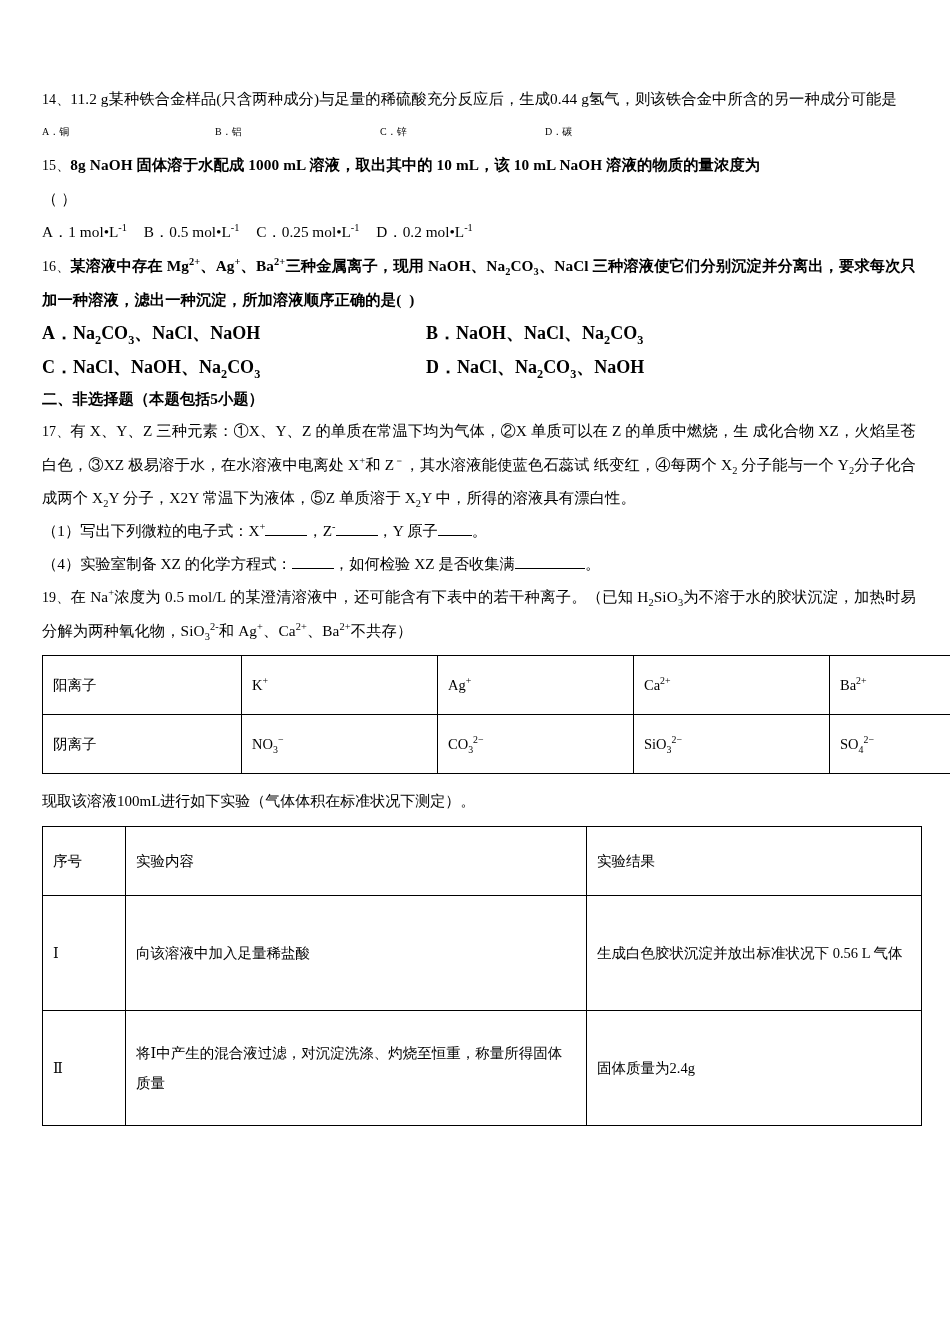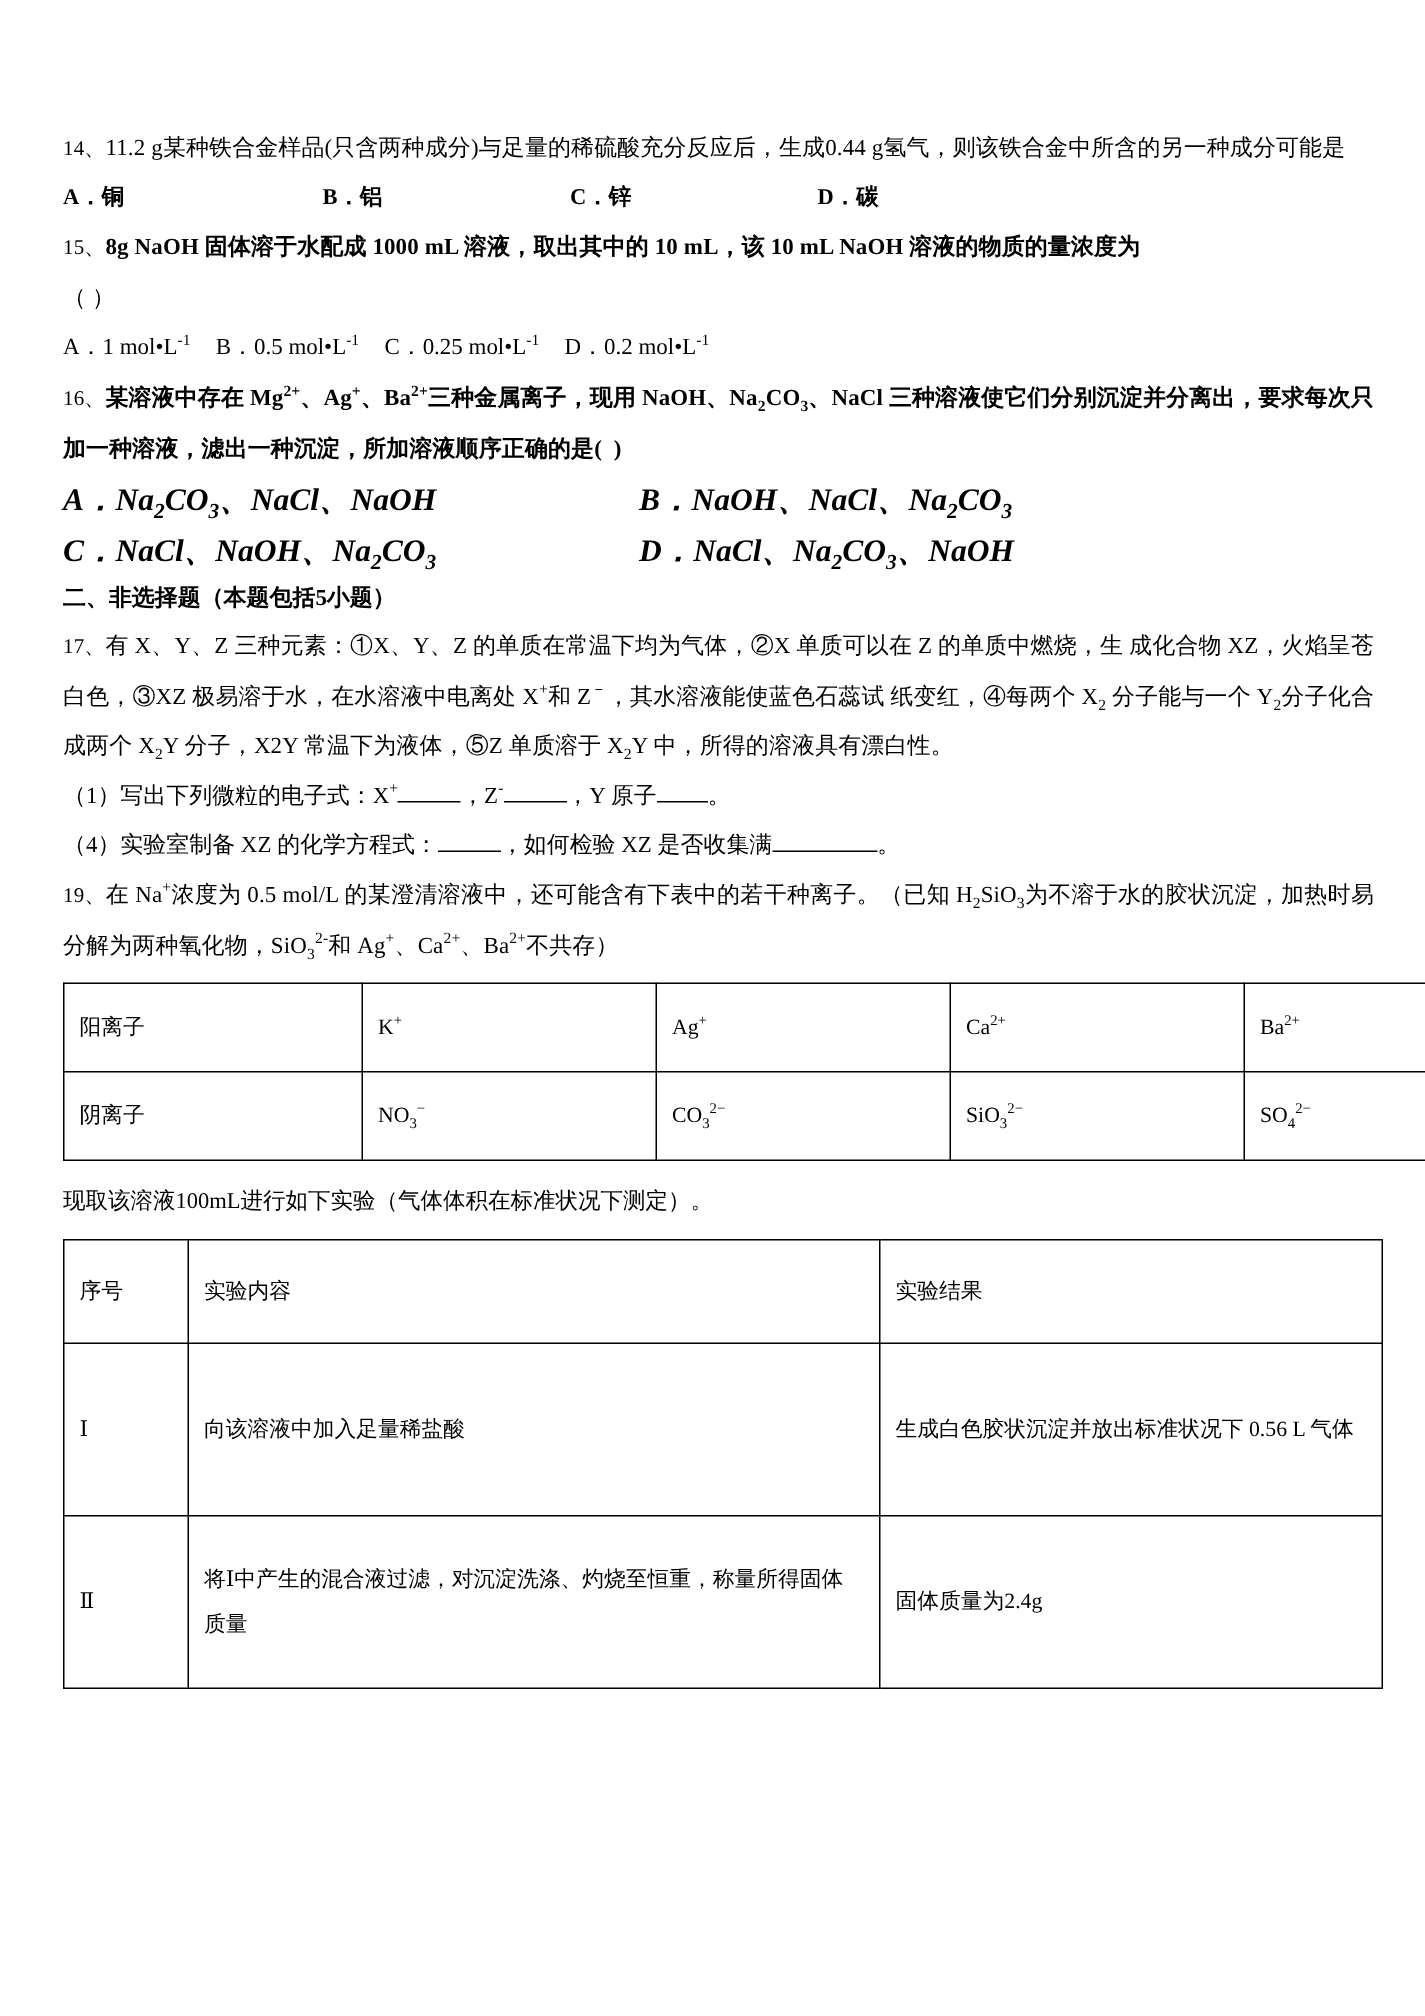--- a/index.html
+++ b/index.html
@@ -36,37 +36,36 @@
     text-align: justify;
     letter-spacing: 0.1px;
   }
   .qnum {
     font-size: 14px;
   }
   .bold { font-weight: bold; }
 
   .opts-row {
     display: flex;
-    font-size: 15px;
+    font-size: 10px;
     line-height: 32px;
-    font-weight: bold;
+    font-weight: normal;
   }
   .opts-row .op {
     flex: 0 0 auto;
   }
   .w-a { width: 173px; }
   .w-b { width: 165px; }
   .w-c { width: 165px; }
 
   .opts-2col {
     display: flex;
-    font-size: 21px;
+    font-size: 18px;
     line-height: 34px;
     font-weight: bold;
-    font-style: italic;
   }
   .opts-2col .col1 { width: 348px; flex: 0 0 348px; }
   .opts-2col .col2 { flex: 1 1 auto; margin-left: 36px; }
 
   .opts-inline {
     font-size: 15.3px;
     line-height: 34px;
     font-weight: normal;
   }
   .opts-inline span.op { margin-right: 13px; }

